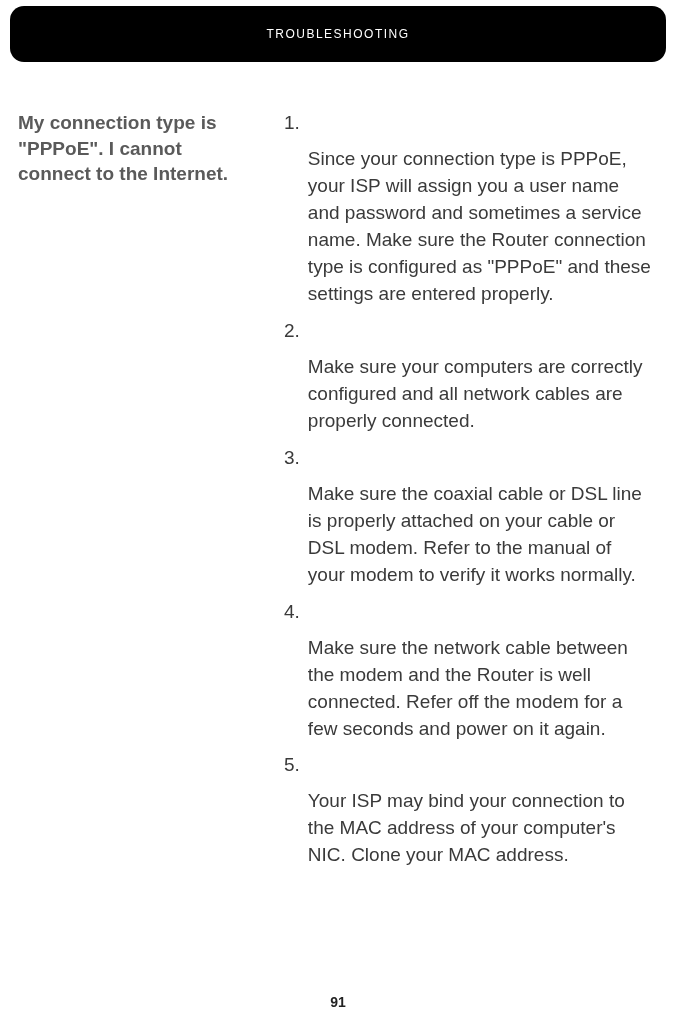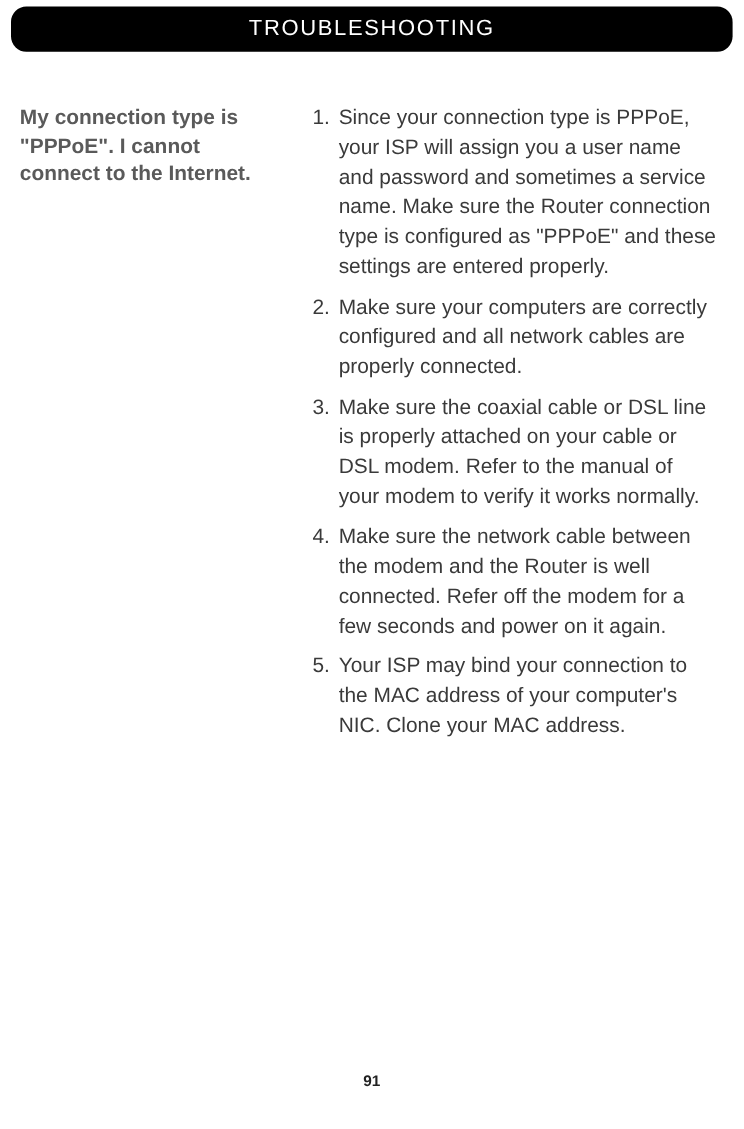--- a/index.html
+++ b/index.html
@@ -11,24 +11,24 @@
       width: 676px;
       height: 1026px;
       background: #ffffff;
       font-family: Arial, Helvetica, sans-serif;
       position: relative;
     }
     .header-bar {
       background: #000000;
       color: #ffffff;
       text-align: center;
-      padding: 9px 0;
+      padding: 21px 0;
       border-radius: 14px;
       margin: 6px 10px 0 10px;
-      font-size: 20px;
+      font-size: 12px;
       font-weight: 500;
       letter-spacing: 1.5px;
       font-stretch: condensed;
     }
     .content {
       display: flex;
       padding: 48px 18px 0 18px;
       gap: 28px;
     }
     .left-col {
@@ -53,24 +53,25 @@
       font-size: 19px;
       color: #3a3a3a;
       line-height: 1.42;
       font-stretch: condensed;
     }
     .step-num {
       flex-shrink: 0;
     }
     .step-text {
       flex: 1;
+      margin-top: 36px;
     }
     .page-num {
       position: absolute;
-      bottom: 36px;
+      bottom: 16px;
       left: 0;
       right: 0;
       text-align: center;
       font-size: 14px;
       font-weight: bold;
       color: #222;
     }
   </style>
 </head>
 <body>

